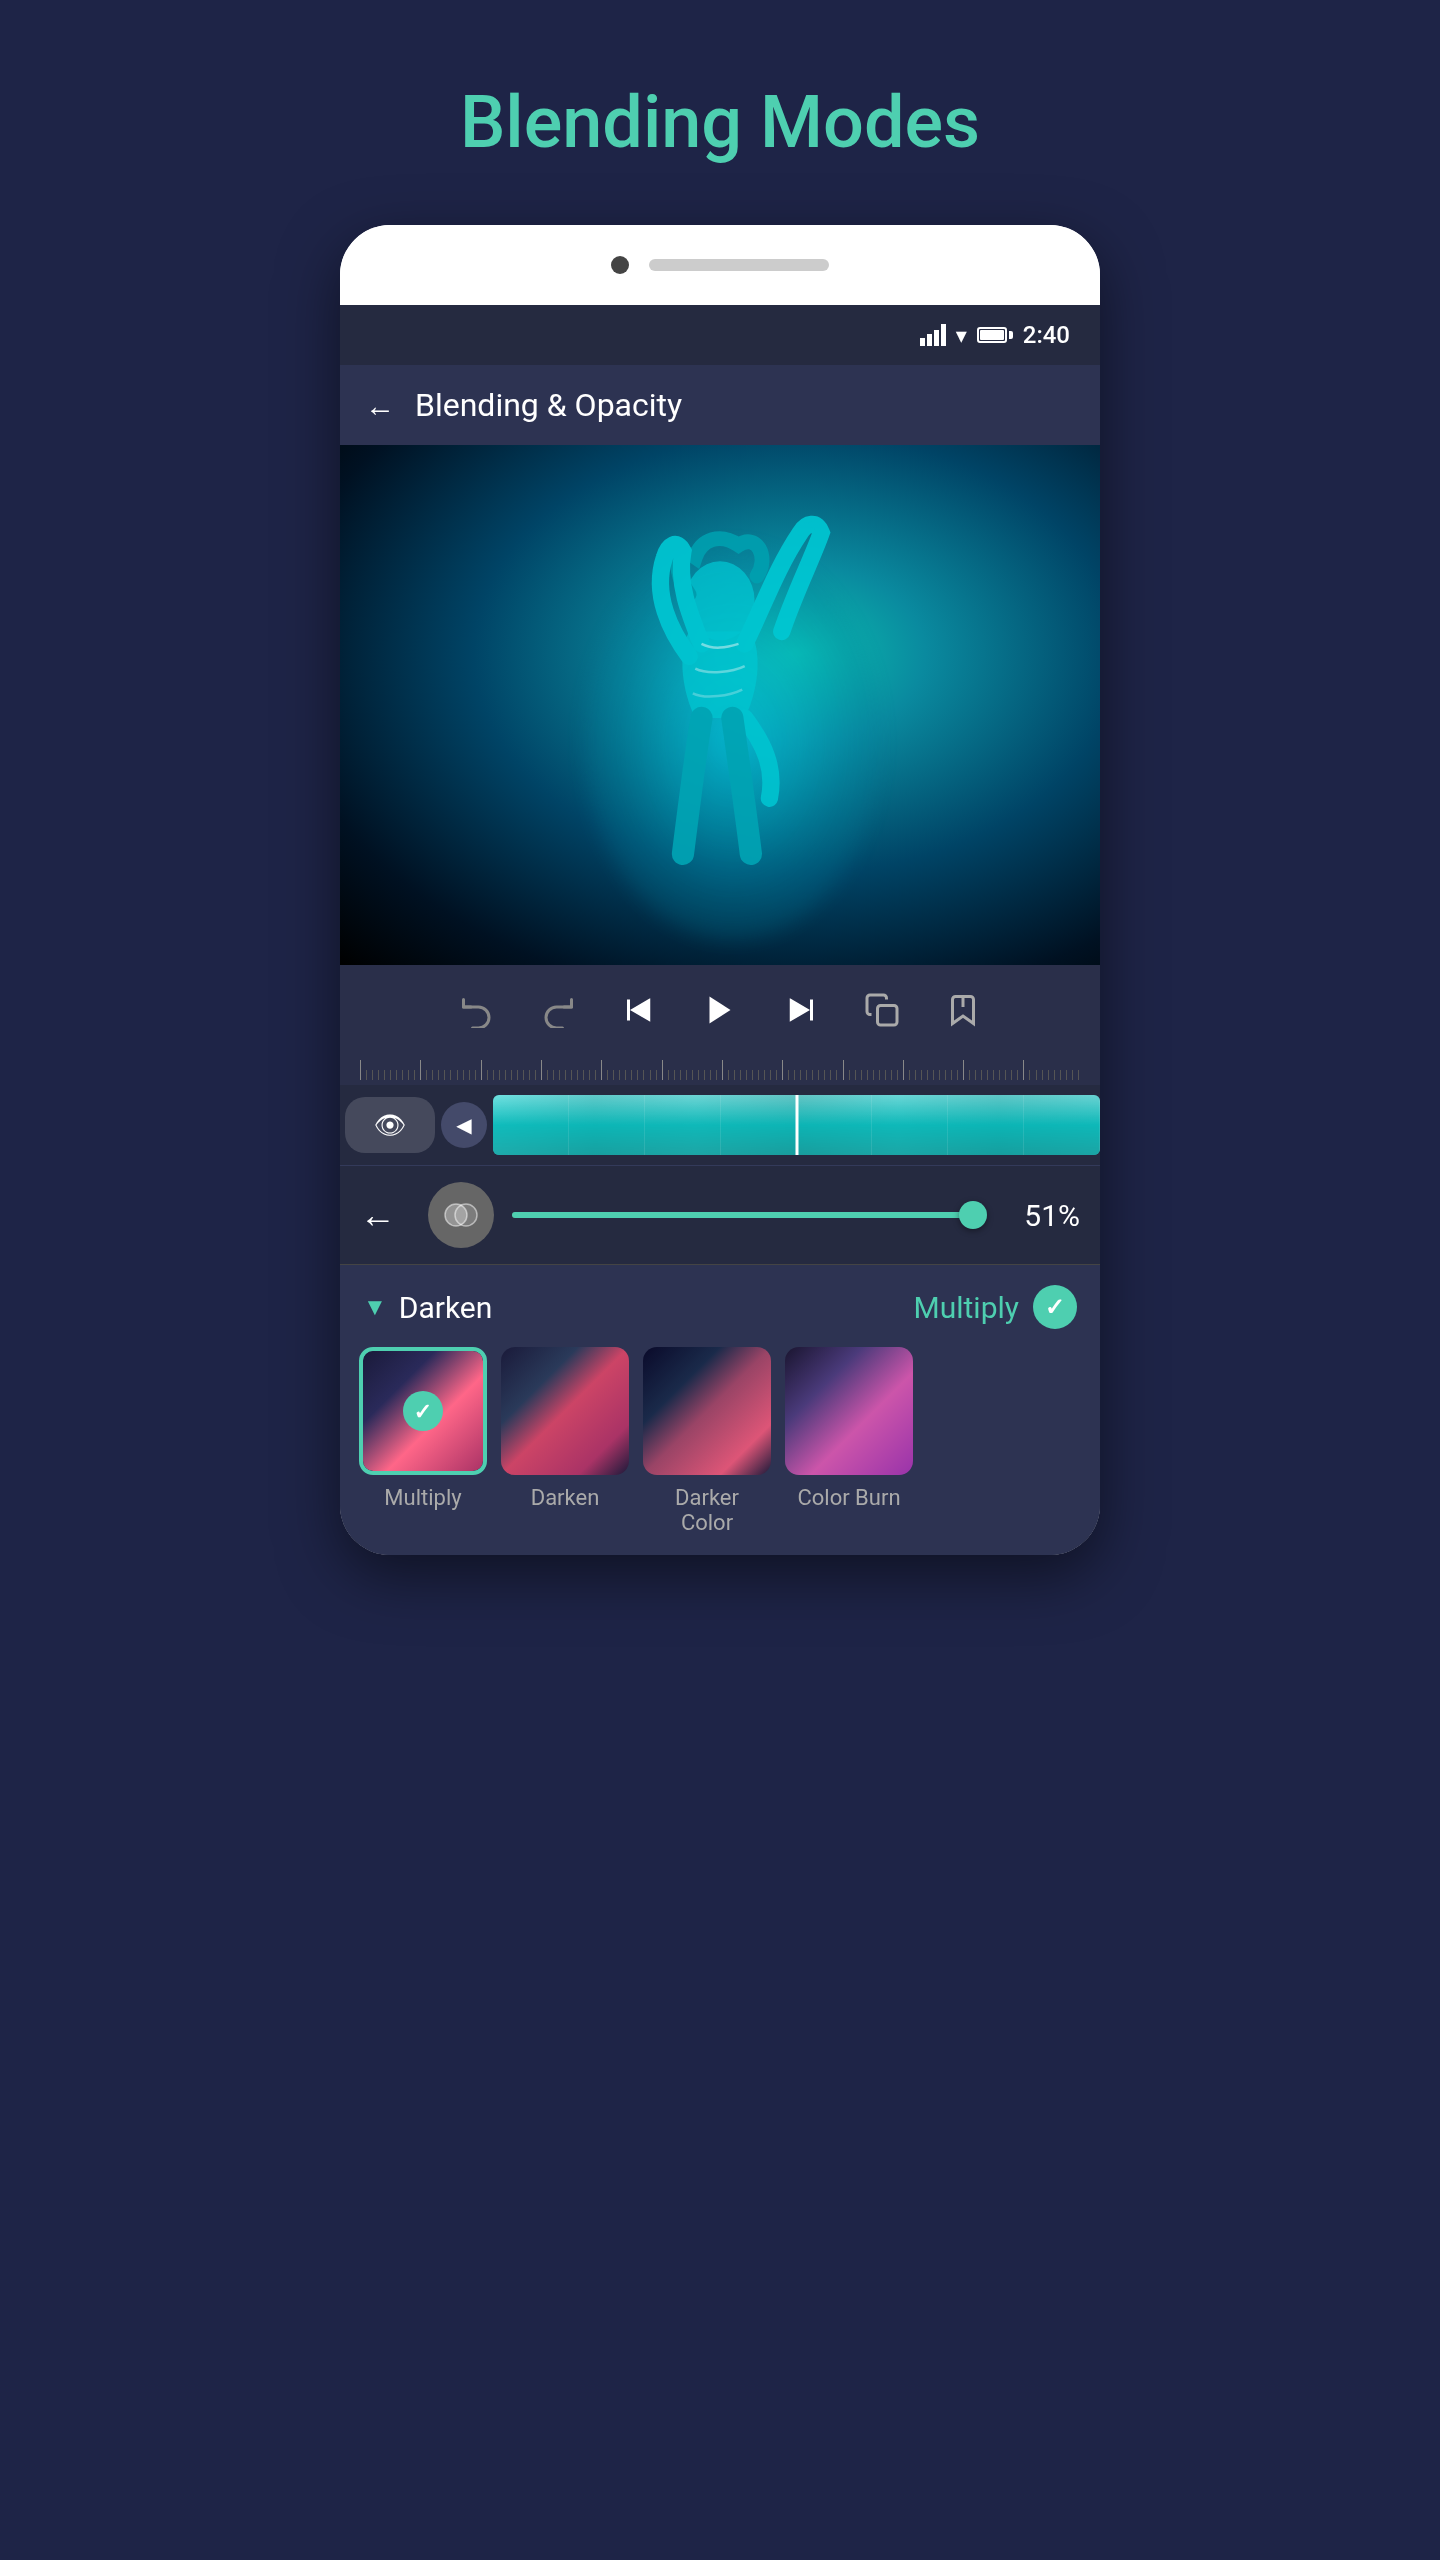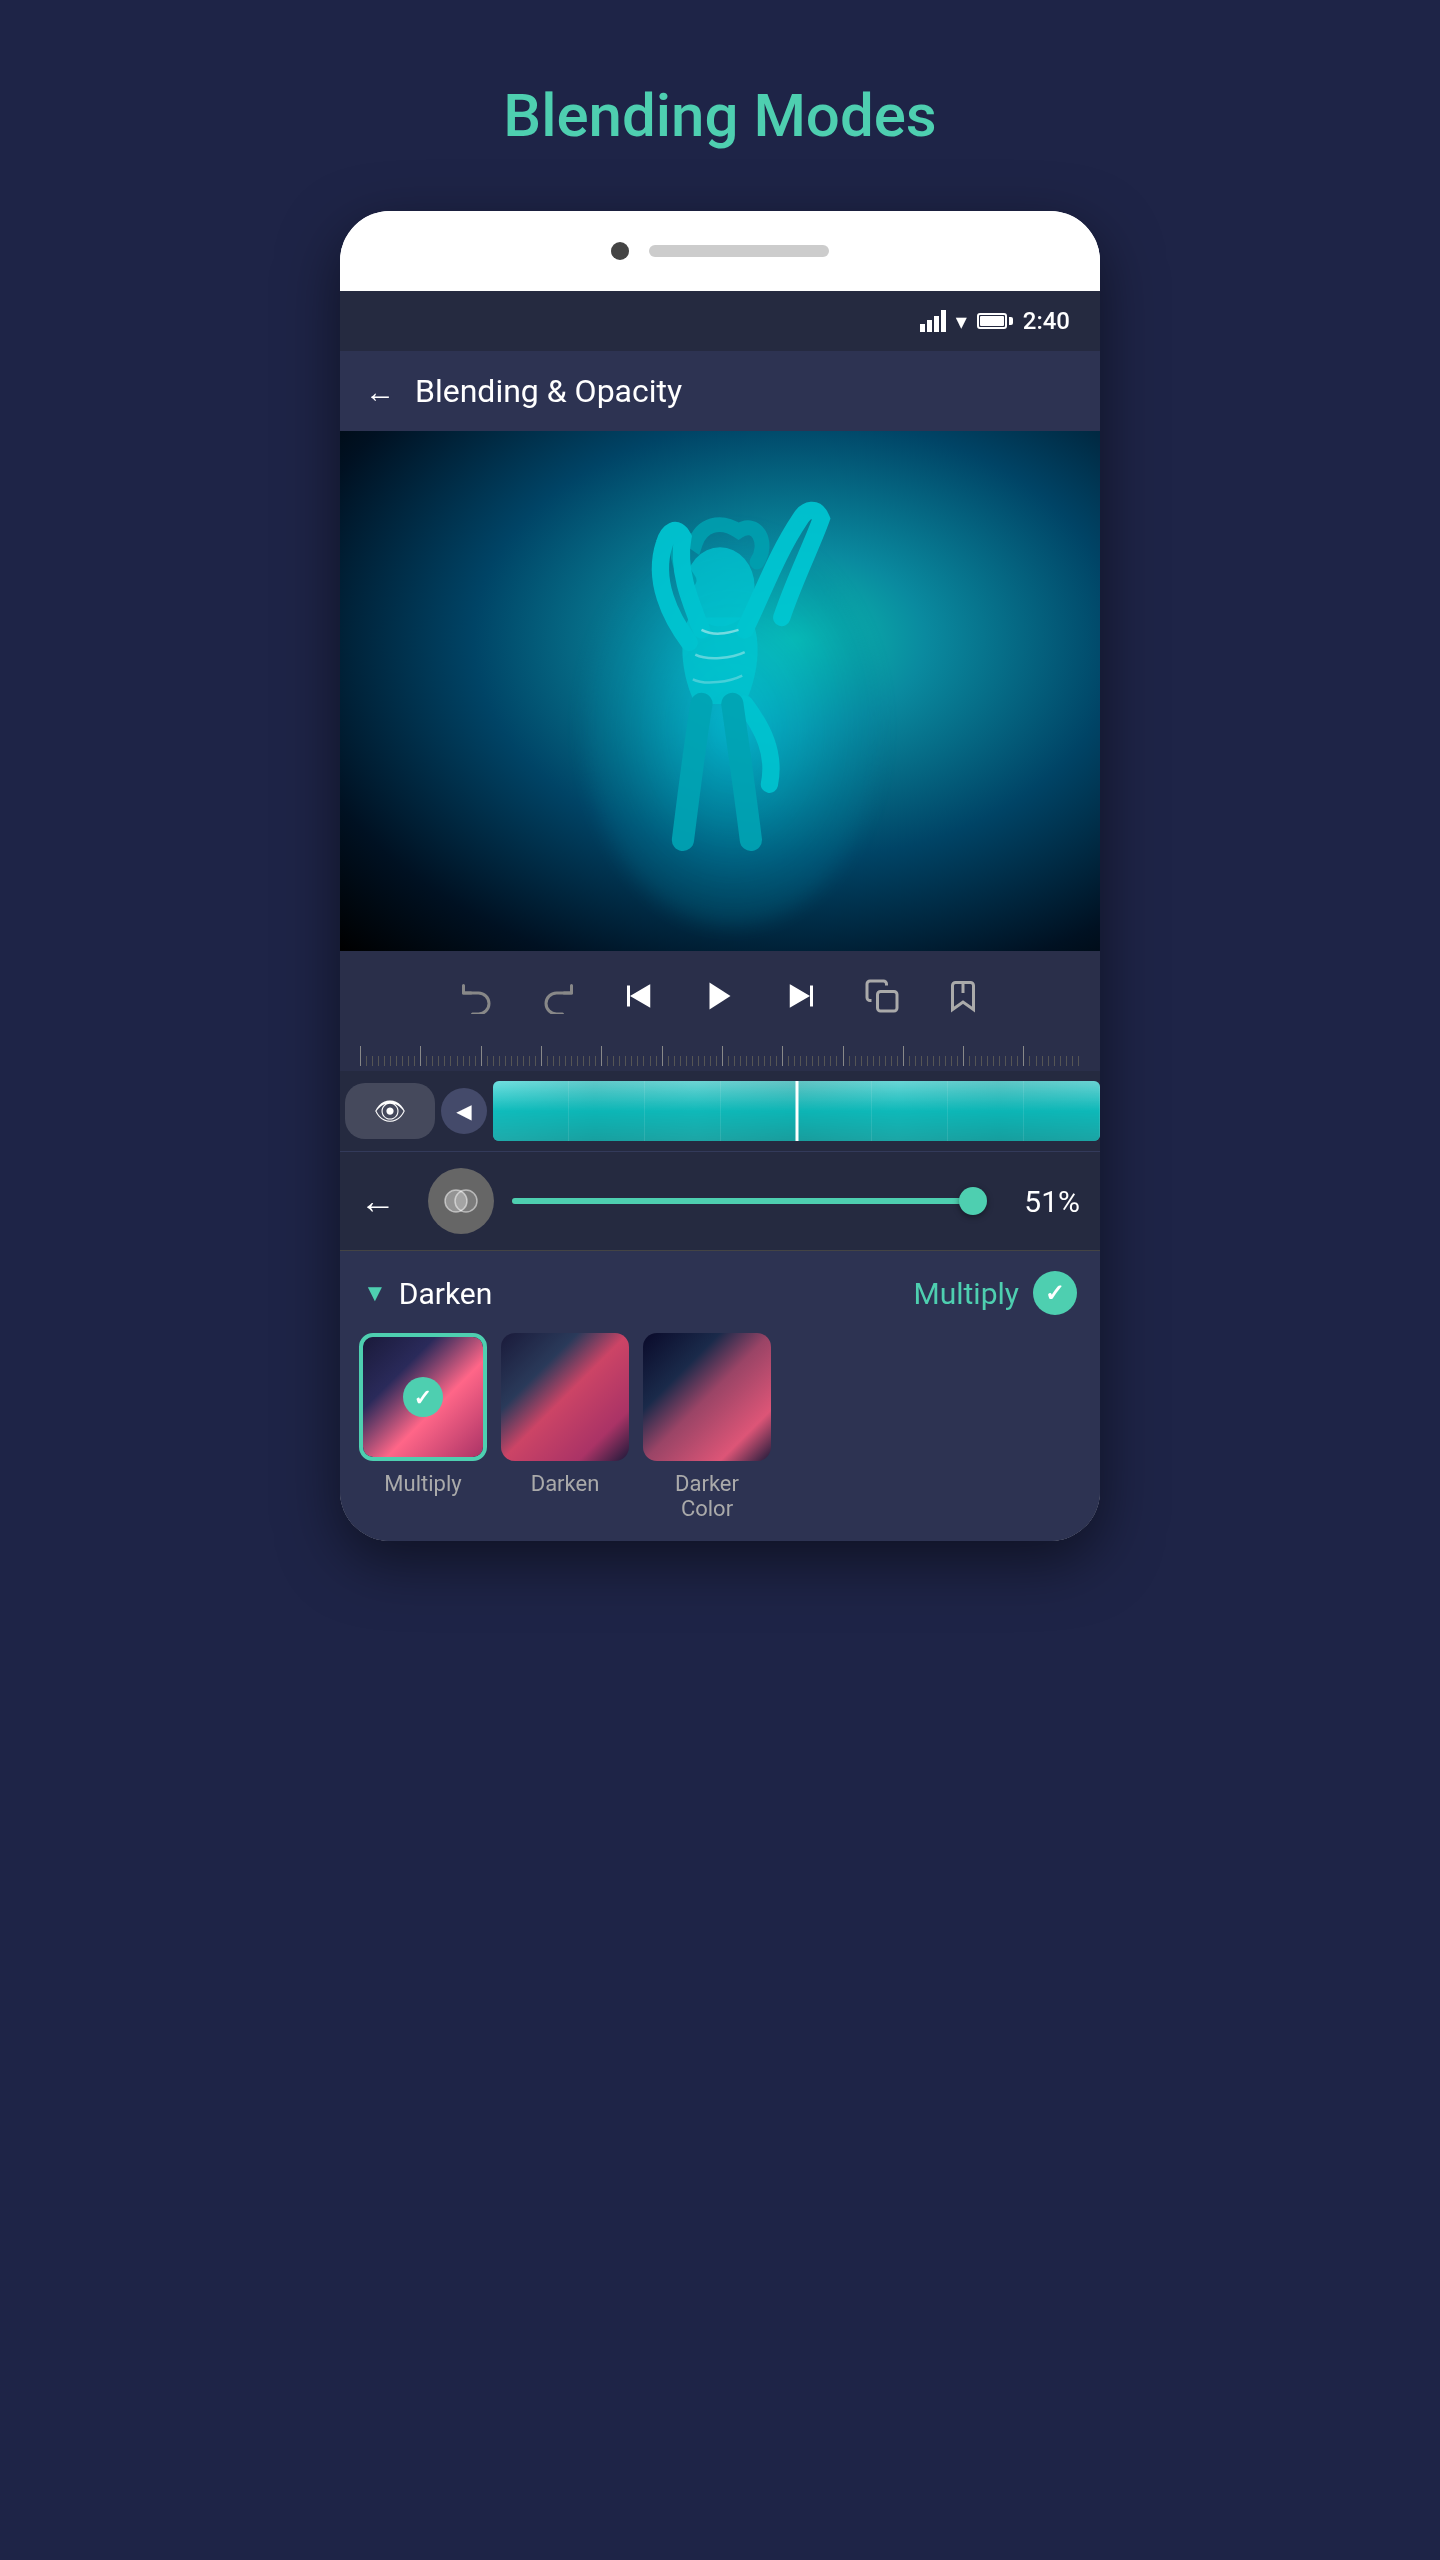--- a/index.html
+++ b/index.html
@@ -9,21 +9,21 @@
       background-color: #1e2447;
       font-family: 'Roboto', Arial, sans-serif;
       display: flex;
       flex-direction: column;
       align-items: center;
       overflow: hidden;
     }
 
     .page-title {
       color: #4ecfb0;
-      font-size: 60px;
+      font-size: 72px;
       font-weight: 500;
       margin-top: 80px;
       margin-bottom: 60px;
       text-align: right;
     }
 
     .phone-frame {
       width: 760px;
       background: #ffffff;
       border-radius: 50px;
@@ -843,19 +843,25 @@
           <span class="blend-thumb-label">Darken</span>
         </div>
 
         <div class="blend-thumb-item">
           <div class="blend-thumb-img">
             <div class="thumb-bg bridge-thumb-3" style="width:100%;height:100%;border-radius:10px;"></div>
           </div>
           <span class="blend-thumb-label">Darker<br>Color</span>
         </div>
 
+        <div class="blend-thumb-item">
+          <div class="blend-thumb-img">
+            <div class="thumb-bg bridge-thumb-4" style="width:100%;height:100%;border-radius:10px;"></div>
+          </div>
+          <span class="blend-thumb-label">Color Burn</span>
+        </div>
 
 
       </div>
     </div>
 
   </div>
 </div>
 
 </body></html>

